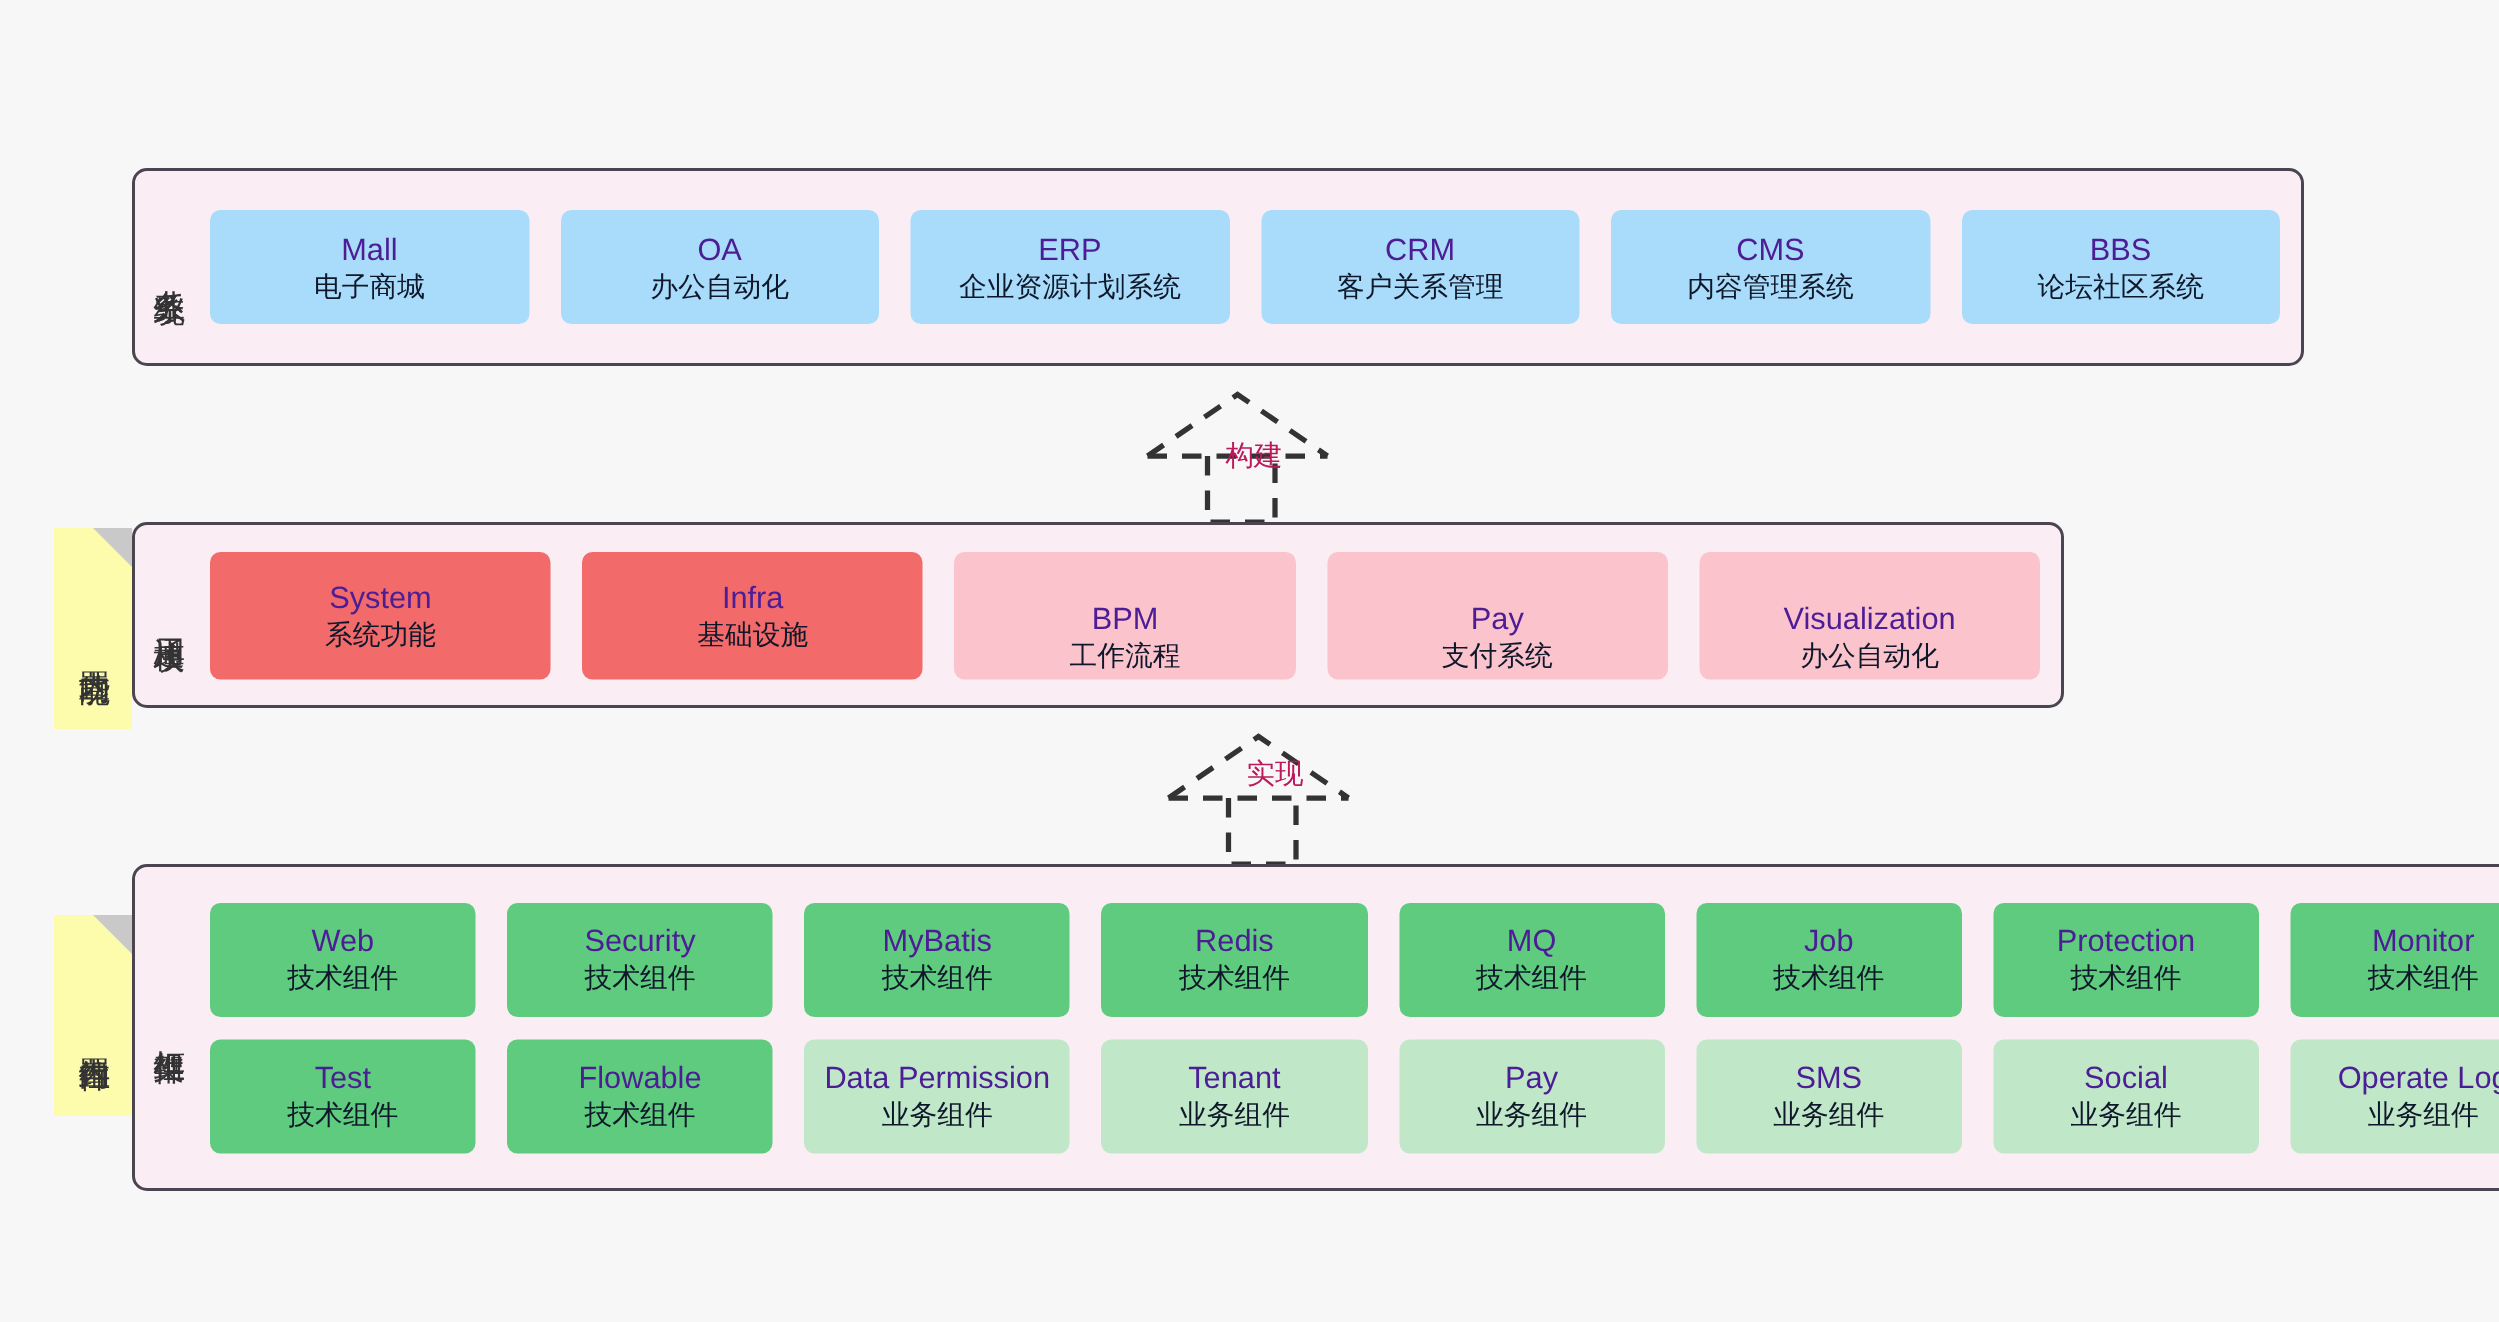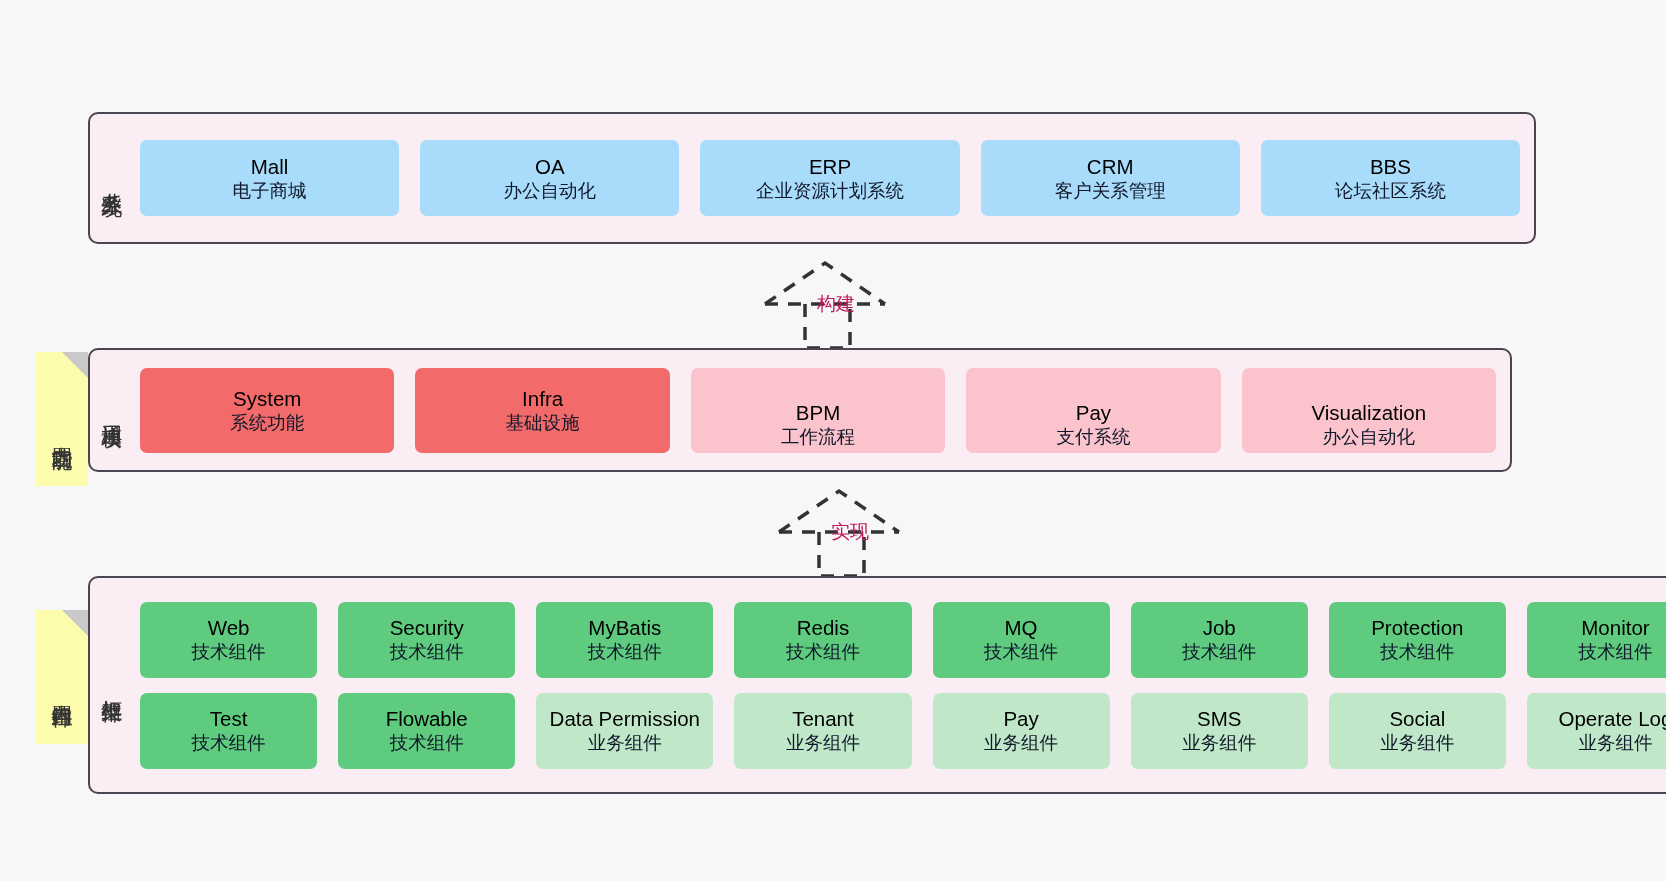--- a/index.html
+++ b/index.html
@@ -71,21 +71,21 @@
     flex-direction: column;
     align-items: center;
     justify-content: center;
     text-align: center;
     padding: 4px 6px;
     box-sizing: border-box;
   }
   .node .t1 {
     font-size: 20.5px;
     line-height: 1.22;
-    color: #000000;
+    color: #4c1d95;
   }
   .node .t2 {
     font-size: 18.5px;
     line-height: 1.25;
     color: #0f172a;
   }
   .blue   { background: #a9dcfb; }
   .red    { background: #f26a6a; }
   .pink   { background: #fbc4cd; justify-content: flex-end; }
   .green  { background: #5fcb7f; }
@@ -152,20 +152,24 @@
         </div>
         <div class="node blue h-biz">
           <span class="t1">ERP</span>
           <span class="t2">企业资源计划系统</span>
         </div>
         <div class="node blue h-biz">
           <span class="t1">CRM</span>
           <span class="t2">客户关系管理</span>
         </div>
         <div class="node blue h-biz">
+          <span class="t1">CMS</span>
+          <span class="t2">内容管理系统</span>
+        </div>
+        <div class="node blue h-biz">
           <span class="t1">BBS</span>
           <span class="t2">论坛社区系统</span>
         </div>
       </div>
     </div>
   </div>
 
   <div class="connector" style="left:760px; top:258px; width:180px; height:92px;">
     <svg width="180" height="92" viewBox="0 0 180 92">
       <path d="M 5 46 L 65 5 L 125 46" fill="none" stroke="#333333" stroke-width="3.5" stroke-dasharray="13,10" stroke-linecap="butt"></path>
@@ -173,21 +177,21 @@
       <path d="M 45 46 L 45 90 L 90 90 L 90 46" fill="none" stroke="#333333" stroke-width="3.5" stroke-dasharray="13,10"></path>
     </svg>
     <div class="conn-label" style="left:57px; top:33px;">构建</div>
   </div>
 
   <div class="sticky" style="left:36px; top:352px; width:52px; height:134px;">
     <span class="fold"></span>
     <span>内置功能</span>
   </div>
 
-  <div class="layer" id="layer-module" style="left:88px; top:348px; width:1424px; height:124px;">
+  <div class="layer" id="layer-module" style="left:88px; top:348px; width:1288px; height:124px;">
     <div class="layer-title">通用模块</div>
     <div class="layer-body">
       <div class="row">
         <div class="node red h-mod">
           <span class="t1">System</span>
           <span class="t2">系统功能</span>
         </div>
         <div class="node red h-mod">
           <span class="t1">Infra</span>
           <span class="t2">基础设施</span>
@@ -207,21 +211,21 @@
       </div>
     </div>
   </div>
 
   <div class="connector" style="left:774px; top:486px; width:180px; height:92px;">
     <svg width="180" height="92" viewBox="0 0 180 92">
       <path d="M 5 46 L 65 5 L 125 46" fill="none" stroke="#333333" stroke-width="3.5" stroke-dasharray="13,10" stroke-linecap="butt"></path>
       <path d="M 5 46 L 125 46" fill="none" stroke="#333333" stroke-width="3.5" stroke-dasharray="13,10"></path>
       <path d="M 45 46 L 45 90 L 90 90 L 90 46" fill="none" stroke="#333333" stroke-width="3.5" stroke-dasharray="13,10"></path>
     </svg>
-    <div class="conn-label" style="left:57px; top:33px;">实现</div>
+    <div class="conn-label" style="left:57px; top:17px;">实现</div>
   </div>
 
   <div class="sticky" style="left:36px; top:610px; width:52px; height:134px;">
     <span class="fold"></span>
     <span>内置组件</span>
   </div>
 
   <div class="layer" id="layer-framework" style="left:88px; top:576px; width:1632px; height:218px;">
     <div class="layer-title">框架组件</div>
     <div class="layer-body">

